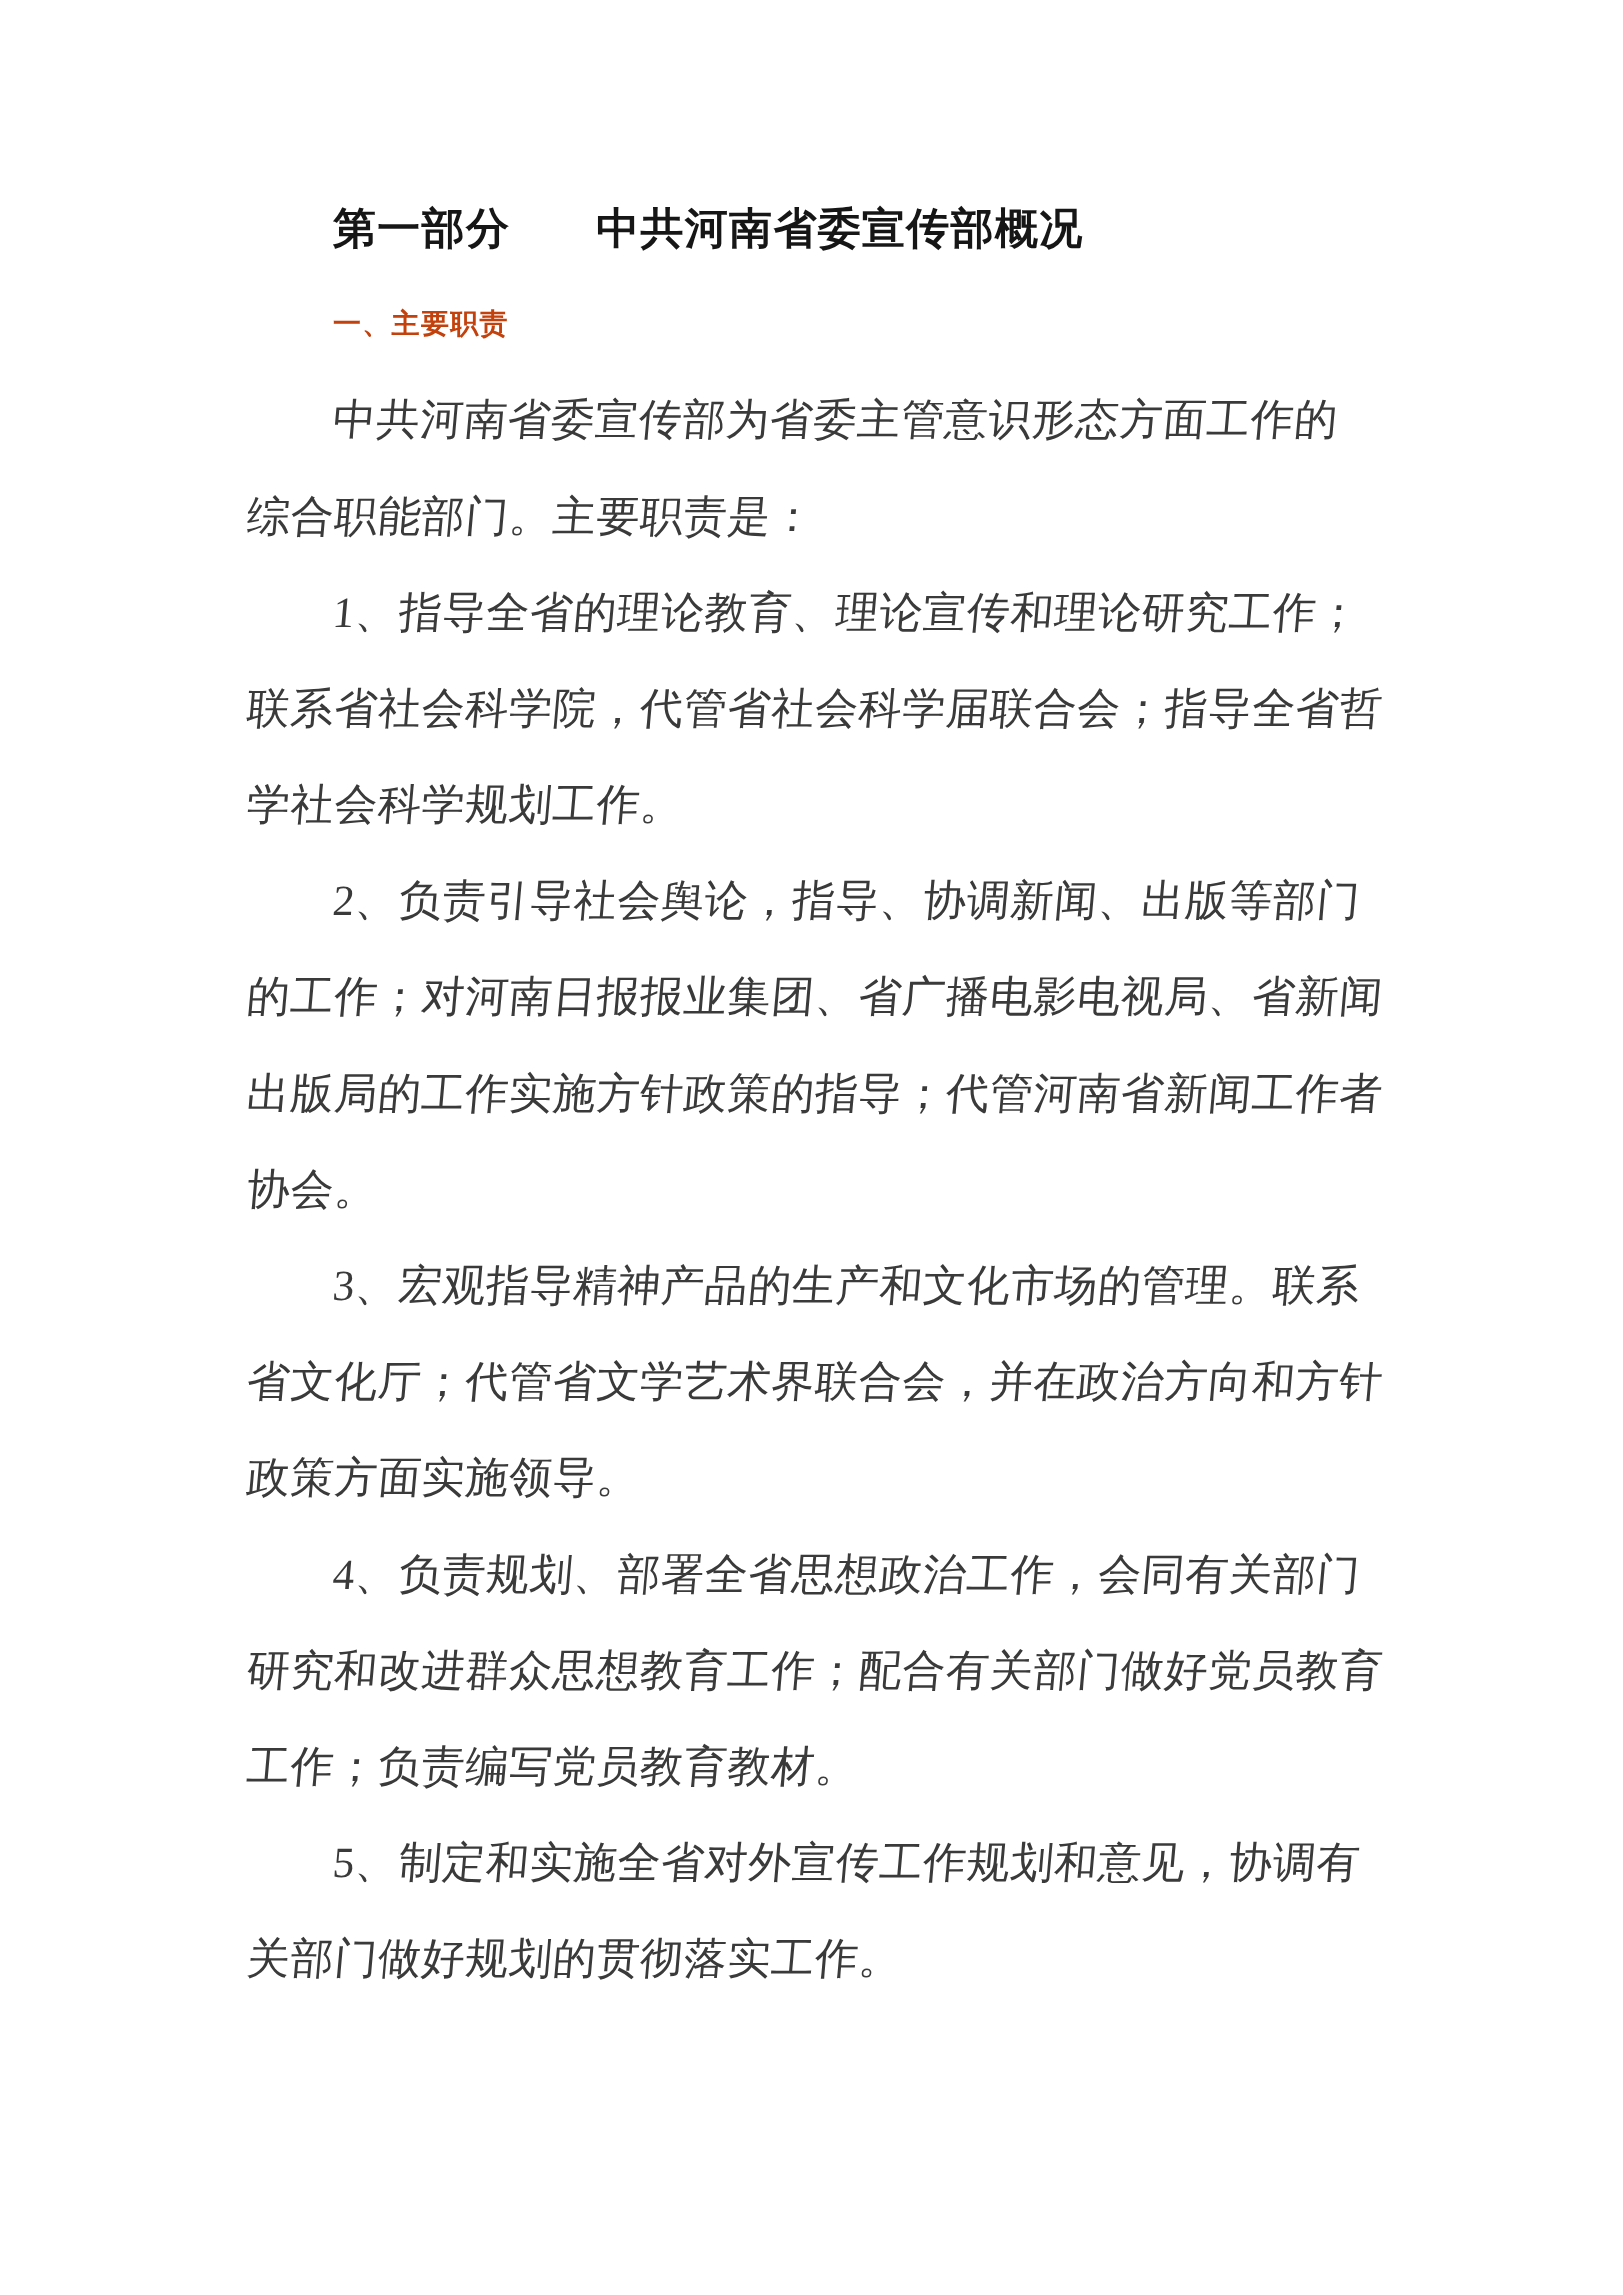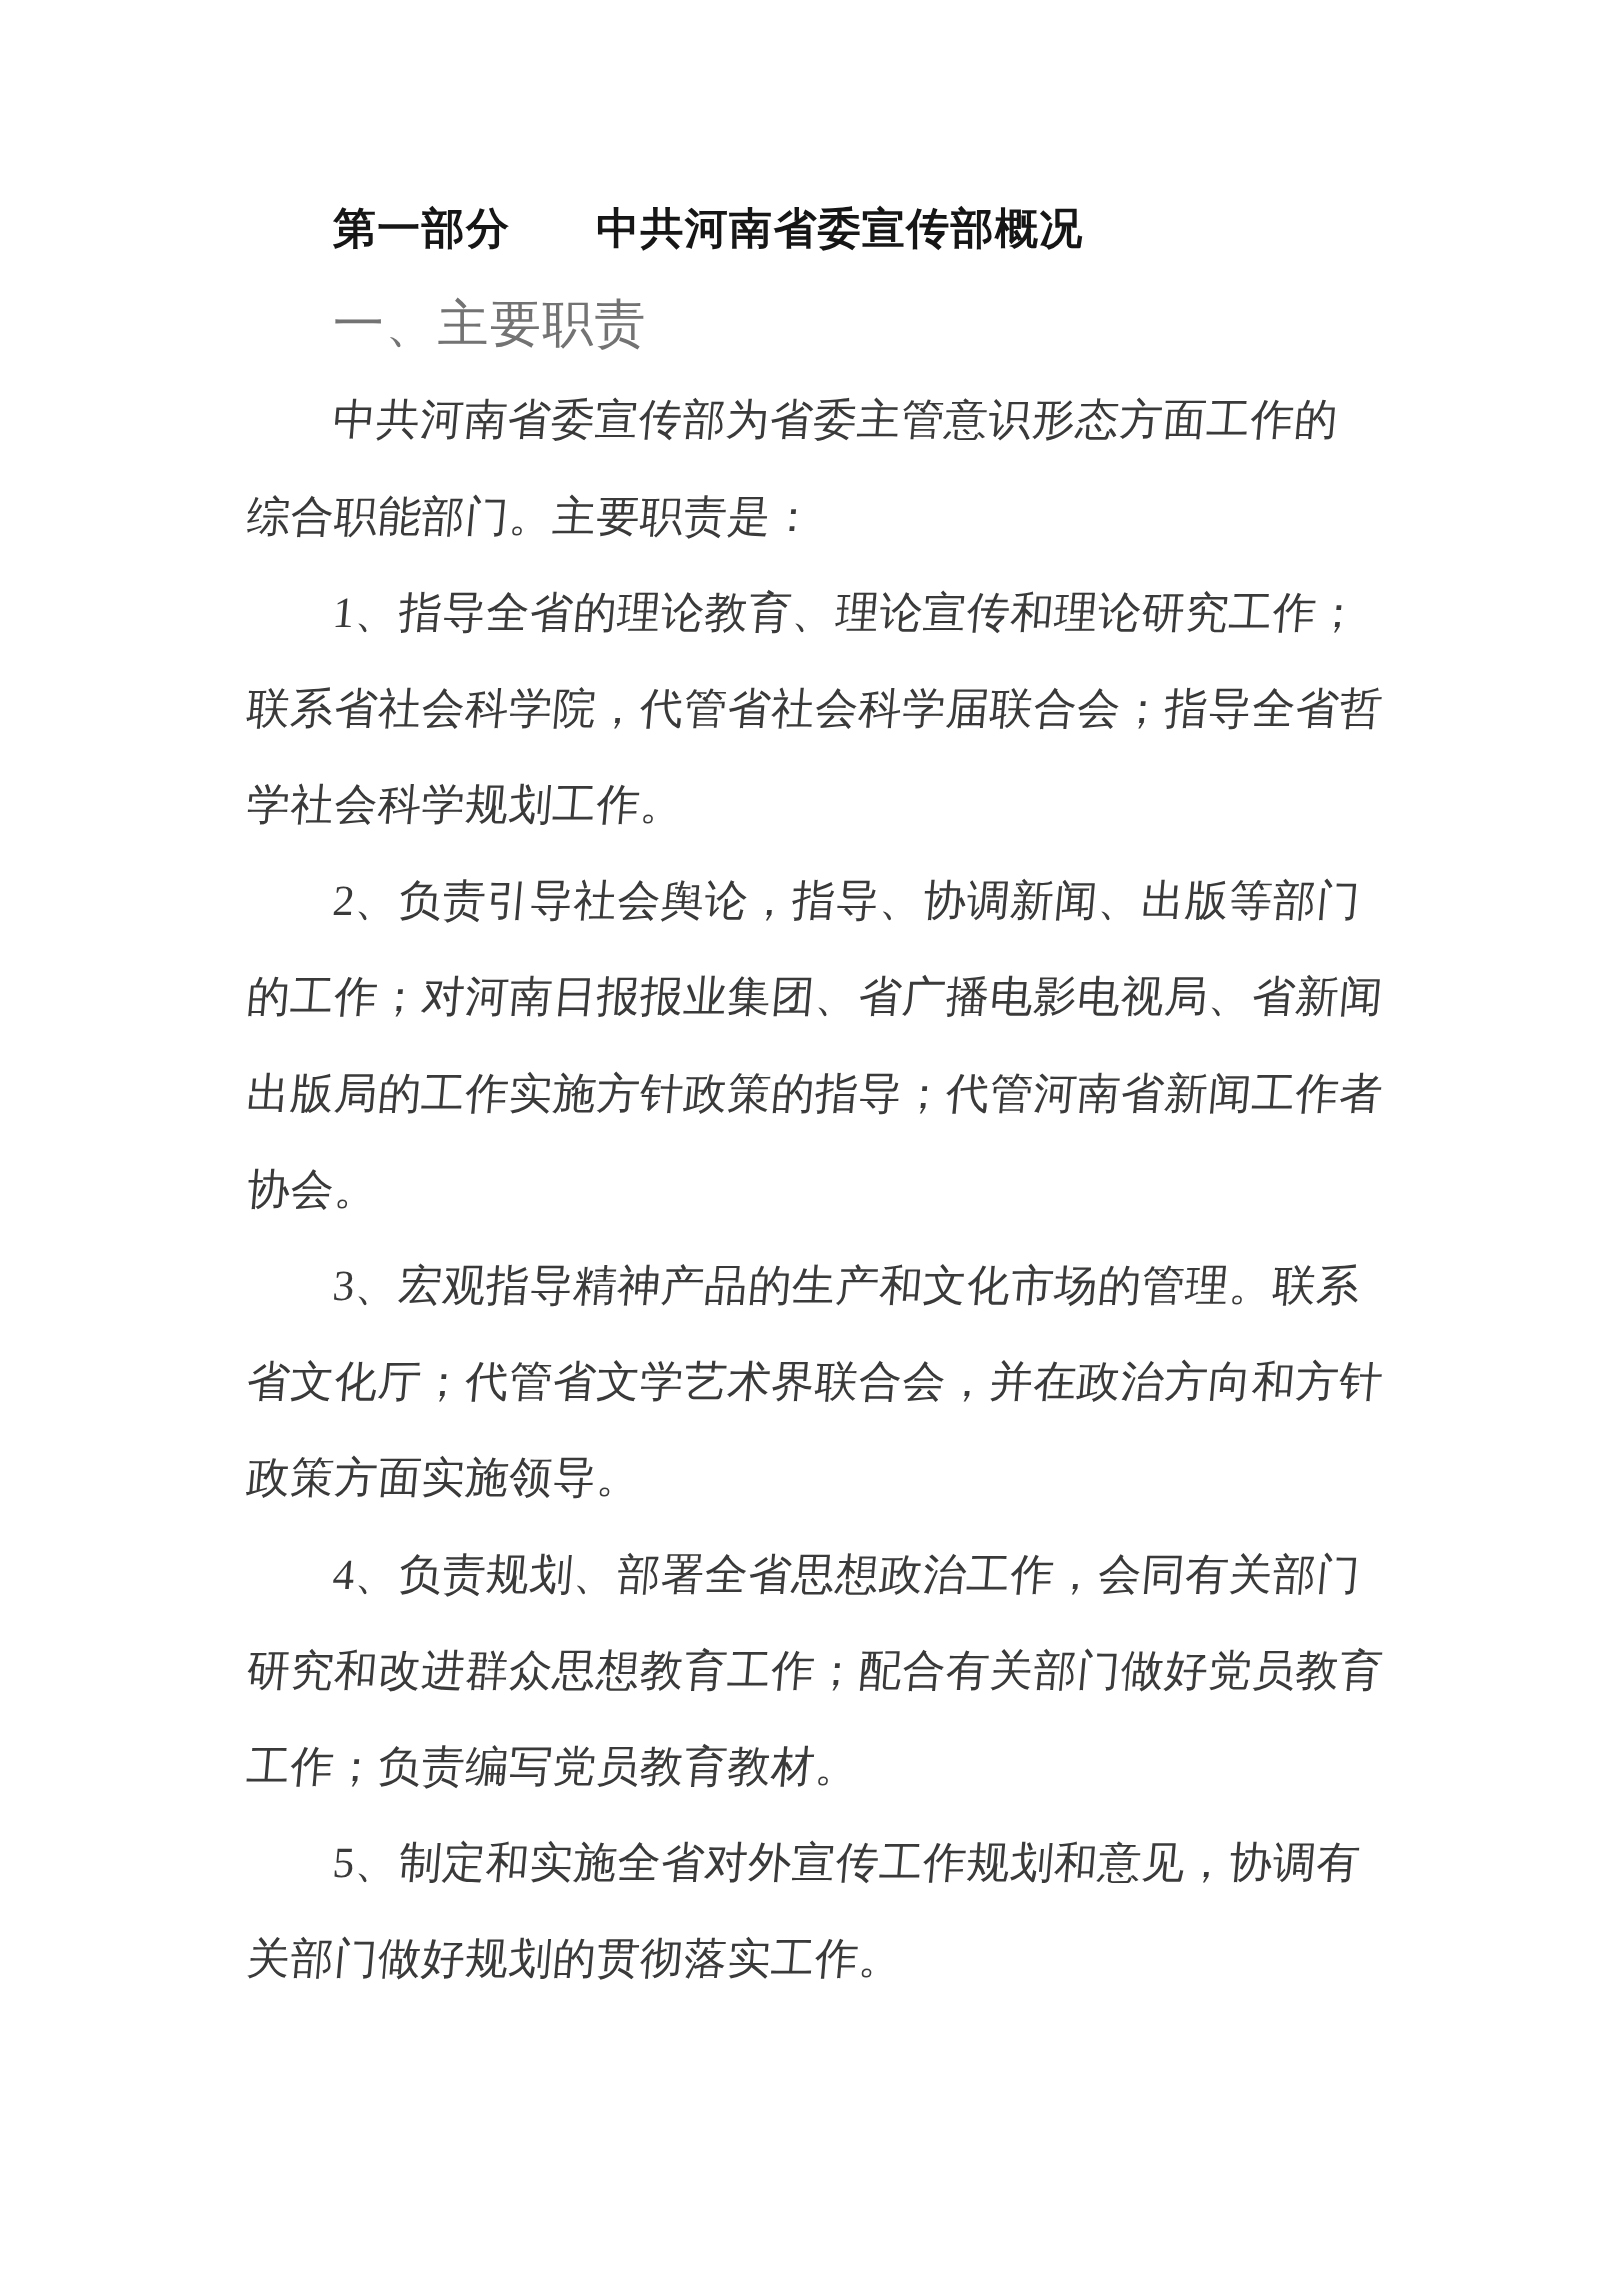--- a/index.html
+++ b/index.html
@@ -29,23 +29,23 @@
     color: #161616;
     letter-spacing: 1.3px;
     padding-left: 86px;
   }
   .title-gap {
     display: inline-block;
     width: 86px;
   }
   .heading-line {
     font-family: "DejaVu Sans", sans-serif;
-    font-weight: 400;
-    font-size: 51px;
-    color: #737373;
+    font-weight: 700;
+    font-size: 28px;
+    color: #c2410c;
     letter-spacing: 1.3px;
     padding-left: 86px;
   }
   .body-line {
     font-size: 43px;
     color: #3a3a3a;
     letter-spacing: 0.7px;
     transform: skewX(-5deg);
     transform-origin: left center;
   }

